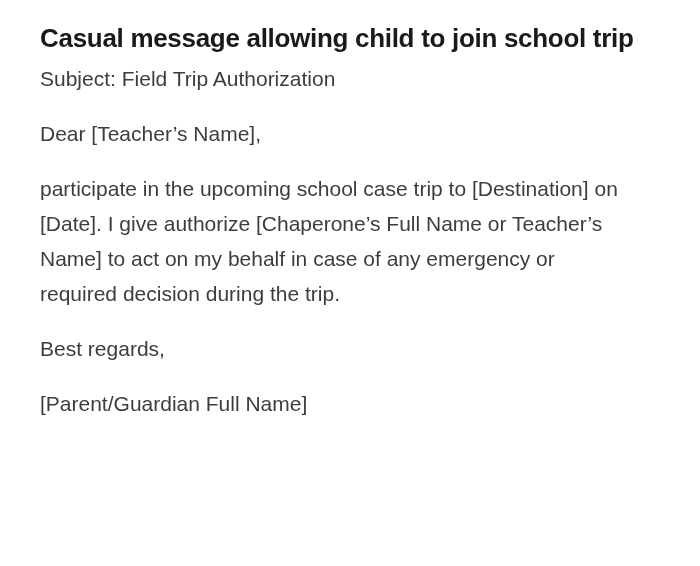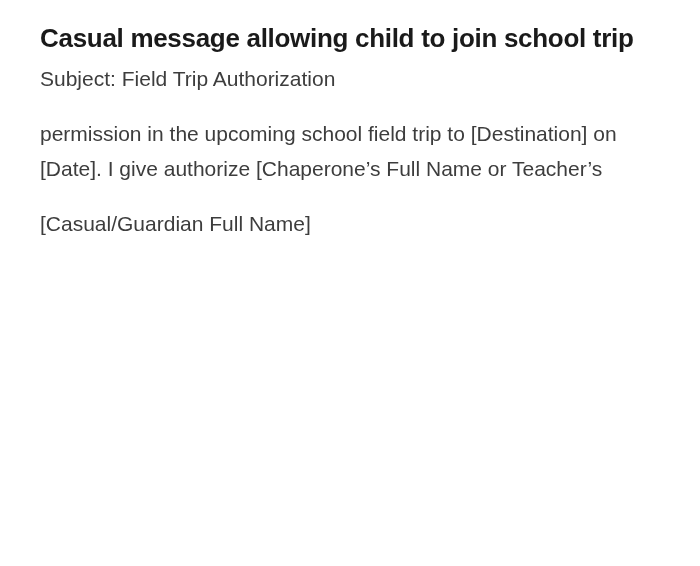--- a/index.html
+++ b/index.html
@@ -41,24 +41,28 @@
 </head>
 <body>
 
 <div class="page">
   <div class="doc">
 
     <h1 class="doc-title">Casual message allowing child to join school trip</h1>
 
     <p class="para">Subject: Field Trip Authorization</p>
 
+    <p class="para">Dear [Teacher’s Name],</p>
 
     <div class="para">
-      <div class="line">permission in the upcoming school field trip to [Destination] on</div>
+      <div class="line">participate in the upcoming school case trip to [Destination] on</div>
       <div class="line">[Date]. I give authorize [Chaperone’s Full Name or Teacher’s</div>
+      <div class="line">Name] to act on my behalf in case of any emergency or</div>
+      <div class="line">required decision during the trip.</div>
     </div>
 
 
+    <p class="para">Best regards,</p>
 
-    <p class="para">[Casual/Guardian Full Name]</p>
+    <p class="para">[Parent/Guardian Full Name]</p>
 
   </div>
 </div>
 
 </body></html>

